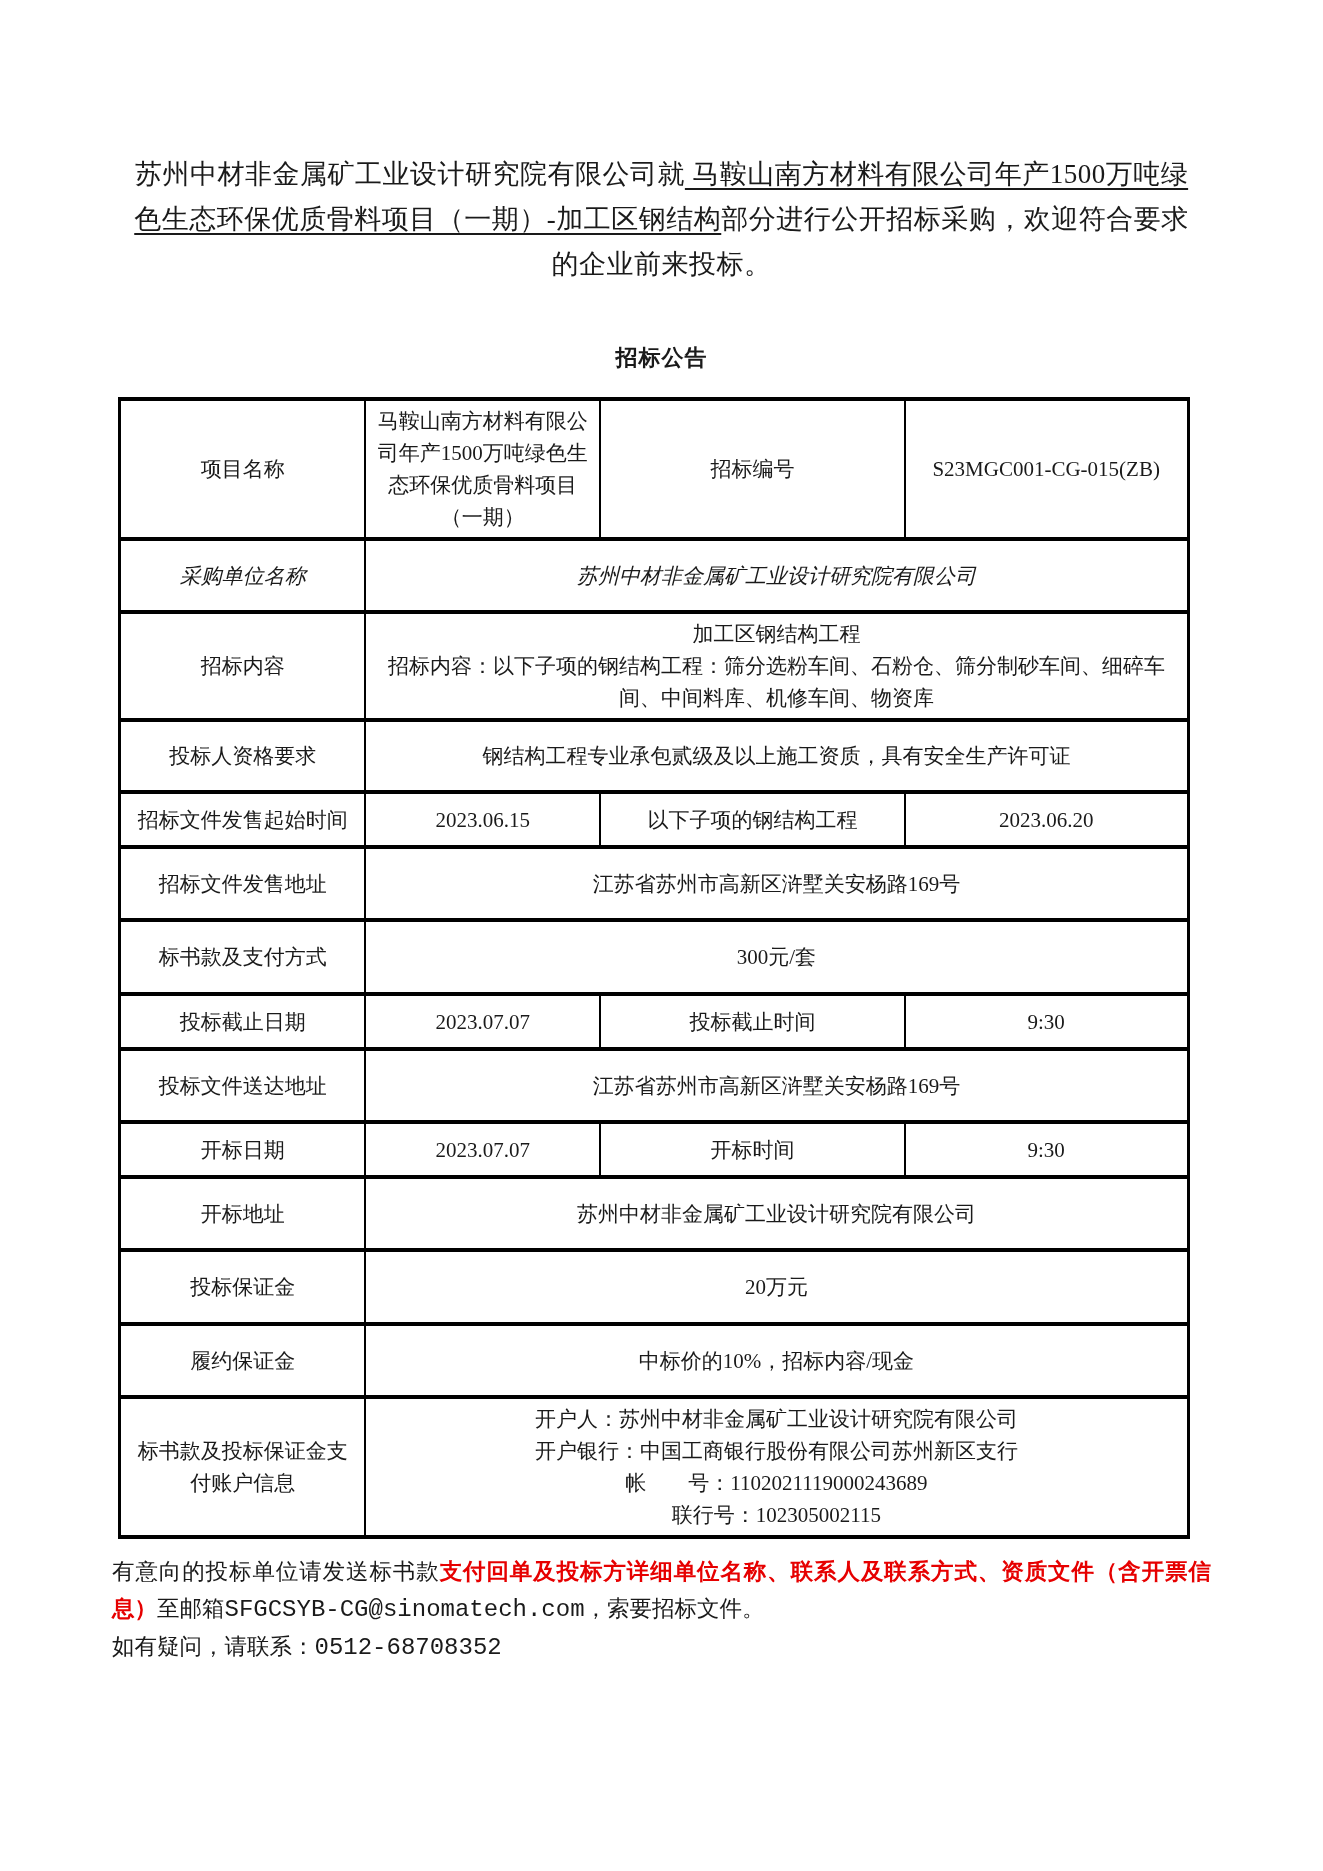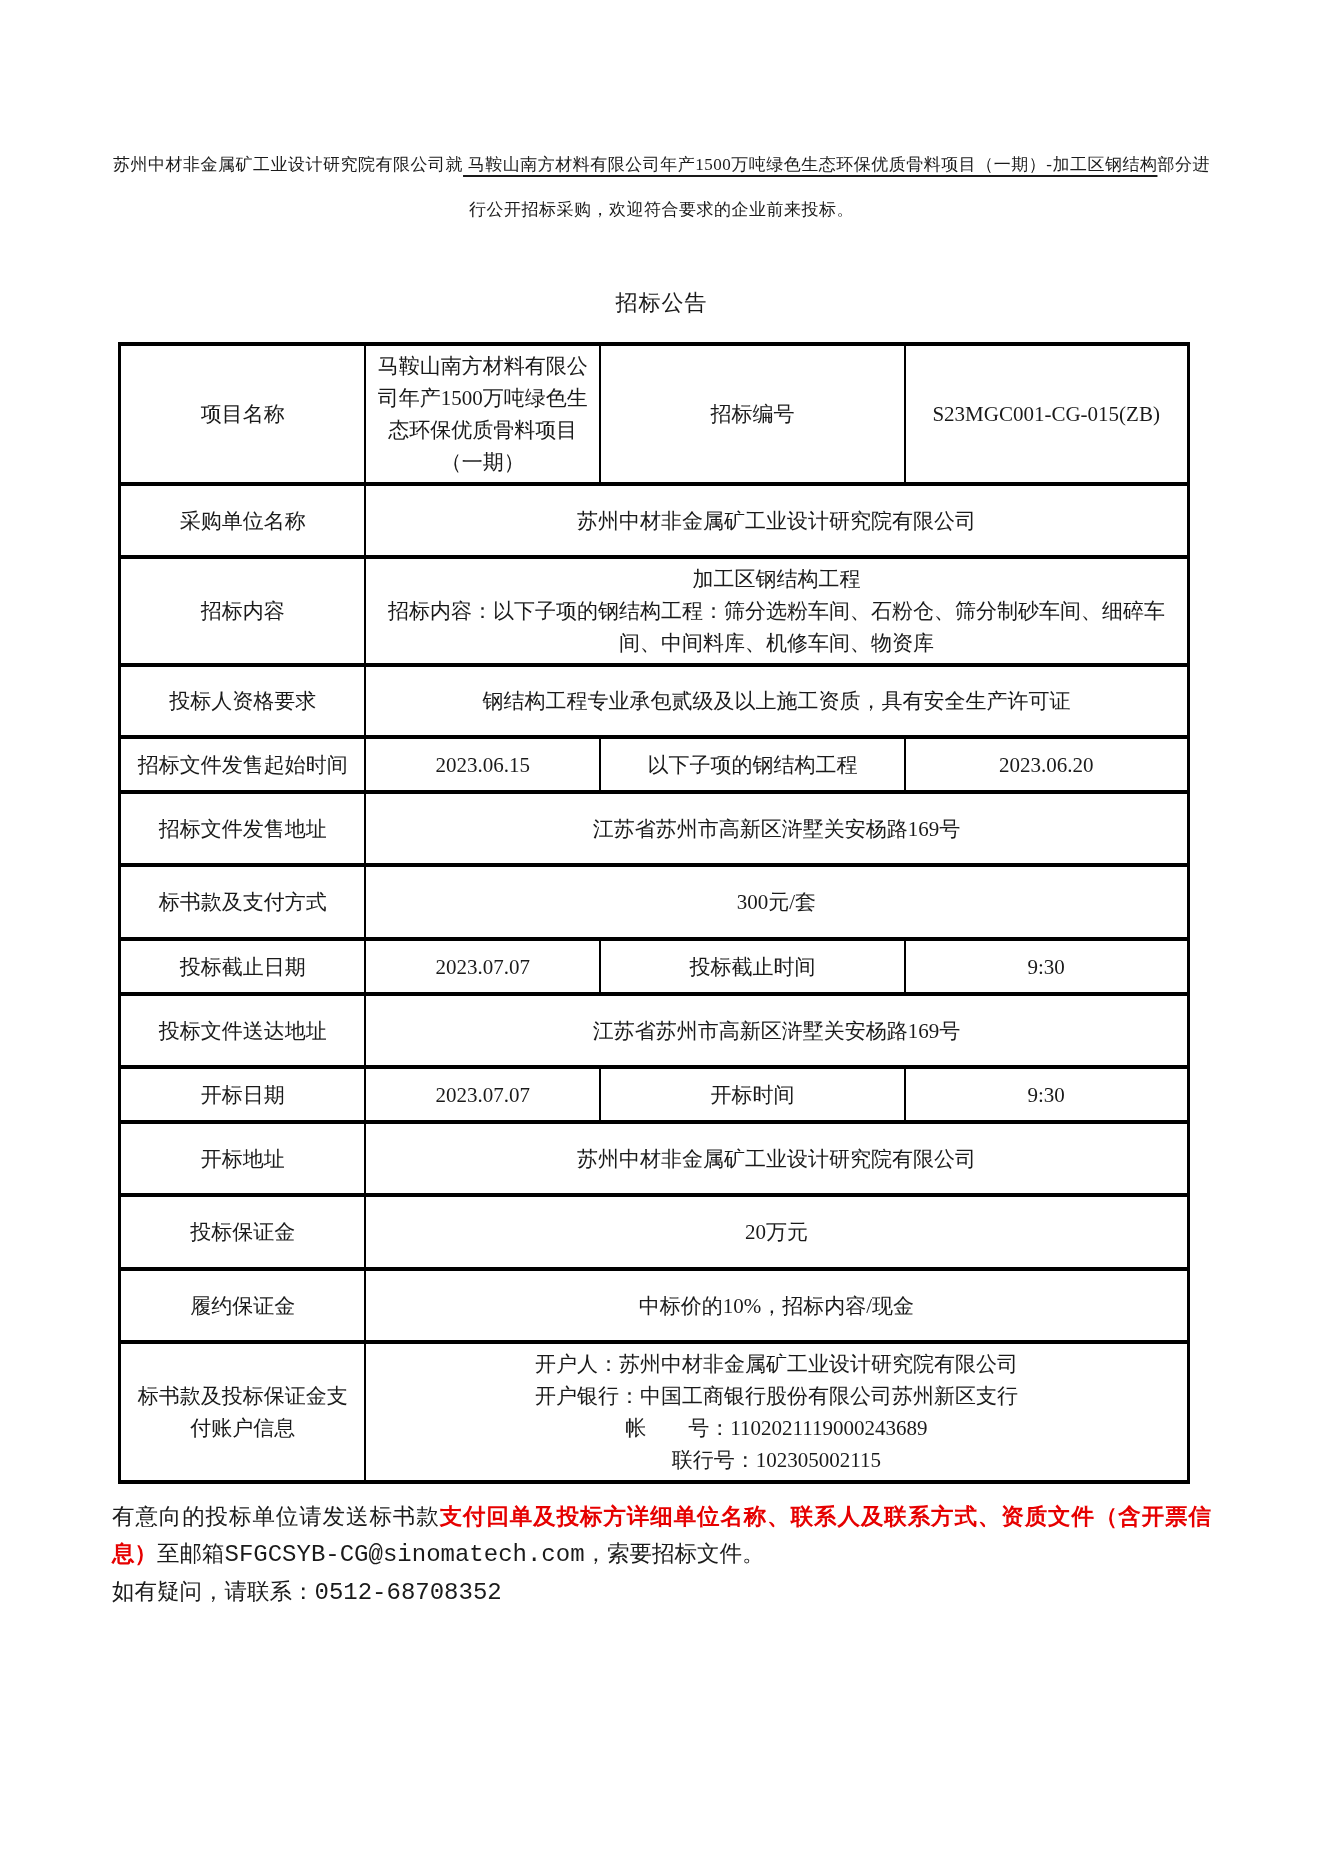--- a/index.html
+++ b/index.html
@@ -9,37 +9,37 @@
     height:1871px;
     margin:0 auto;
     background:#ffffff;
     font-family:"Liberation Serif","DejaVu Serif",serif;
     color:#1a1a1a;
     box-sizing:border-box;
     padding:142px 112px 0 112px;
     overflow:hidden;
   }
   .intro{
-    margin:0;
-    font-size:17px;
+    margin:10px;
+    font-size:27px;
     line-height:45px;
     text-align:center;
     letter-spacing:0.5px;
   }
   .intro .u{
     text-decoration:underline;
     text-underline-offset:5px;
     text-decoration-thickness:1.5px;
   }
   .doc-title{
     margin:56px 0 0 0;
     font-size:22px;
     line-height:30px;
     text-align:center;
-    font-weight:normal;
+    font-weight:bold;
     letter-spacing:1px;
   }
   table.tender{
     margin-top:24px;
     margin-left:6px;
     width:97.5%;
     border-collapse:collapse;
     table-layout:fixed;
     font-size:21px;
   }
@@ -85,21 +85,21 @@
     </colgroup>
 
     <tbody>
         <tr style="height:135px;">
       <td>项目名称</td>
       <td>马鞍山南方材料有限公司年产1500万吨绿色生态环保优质骨料项目（一期）</td>
       <td>招标编号</td>
       <td>S23MGC001-CG-015(ZB)</td>
     </tr>
 
-    <tr style="height:73px;">
+    <tr style="height:73px;font-style:italic;">
       <td>采购单位名称</td>
       <td colspan="3">苏州中材非金属矿工业设计研究院有限公司</td>
     </tr>
 
     <tr style="height:95px;">
       <td>招标内容</td>
       <td colspan="3" class="left">
         <div>加工区钢结构工程</div>
         <div>招标内容：以下子项的钢结构工程：筛分选粉车间、石粉仓、筛分制砂车间、细碎车间、中间料库、机修车间、物资库</div>
       </td>

